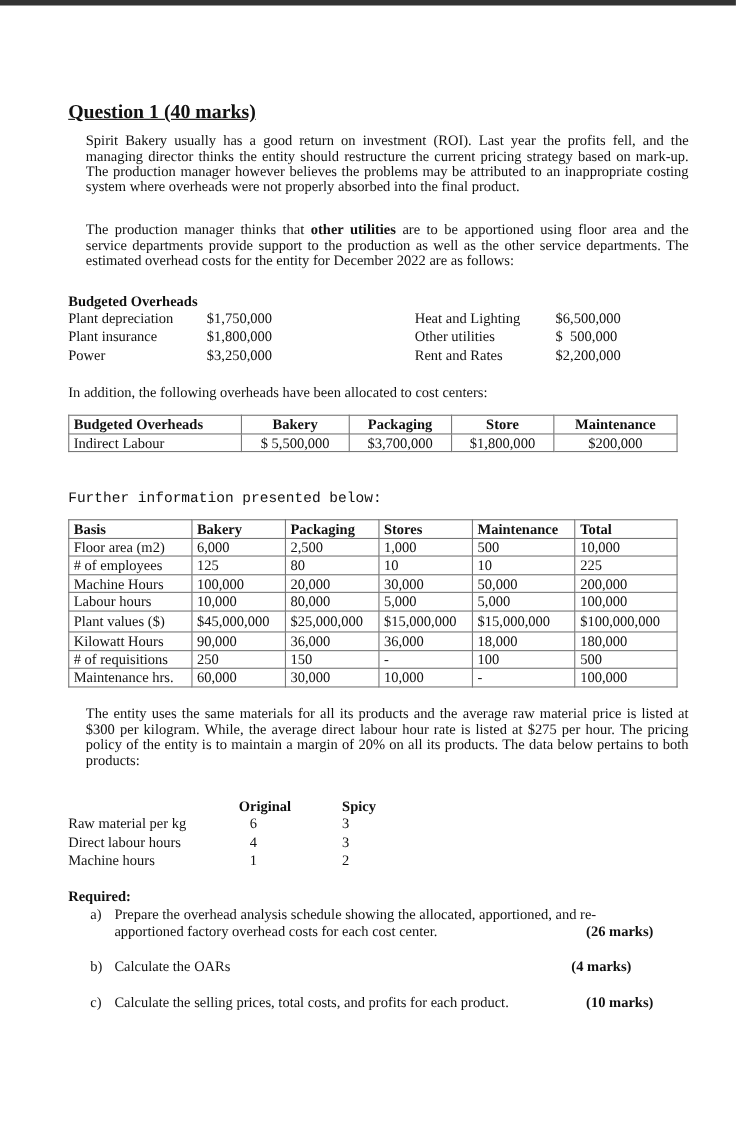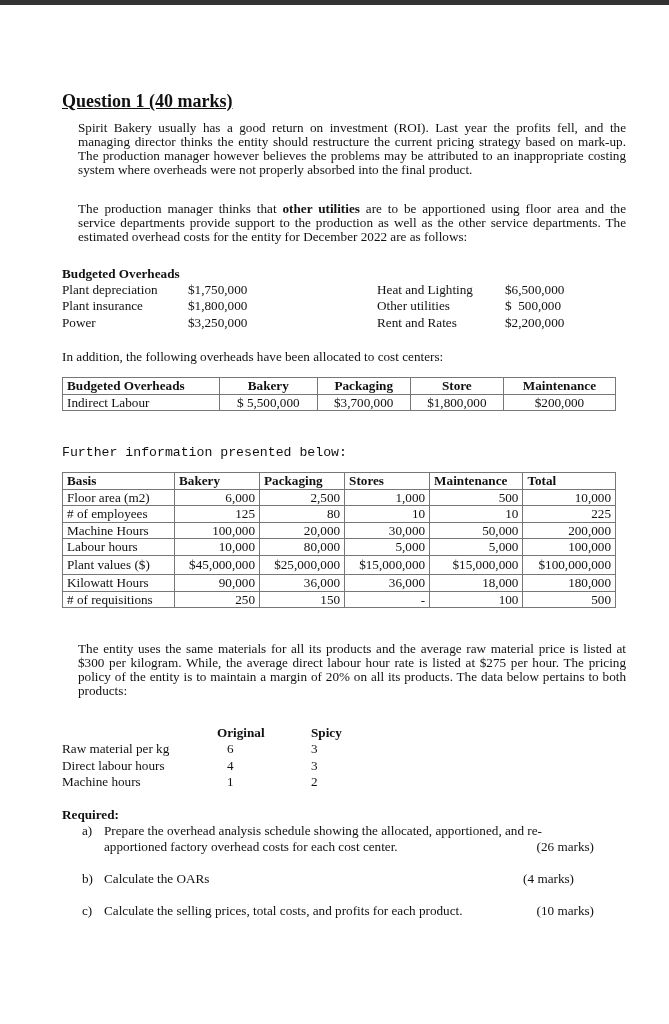--- a/index.html
+++ b/index.html
@@ -6,28 +6,28 @@
   body { width:669px; height:1024px; background:#fff; position:relative; overflow:hidden;
          font-family:"Liberation Serif", "DejaVu Serif", serif; color:#111; font-size:13.2px; }
   .topbar { position:absolute; left:0; top:0; width:669px; height:5px; background:#333; }
   .abs { position:absolute; }
   .q-title { left:62px; top:91px; font-weight:bold; text-decoration:underline; font-size:18px; }
   .para { left:78px; width:548px; line-height:14px; text-align:justify; }
   .b { font-weight:bold; }
   .ovh td { padding:0; line-height:16.4px; white-space:pre; }
   table.grid { border-collapse:collapse; position:absolute; }
   table.grid td { border:1px solid #777; padding:0 4px; line-height:15.6px; white-space:pre; }
-  .r { text-align:right; }
+  .r { }
   .c { text-align:center; }
   .prod td { padding:0; line-height:16.4px; }
   .req-list { left:82px; width:520px; }
   .req-item { display:flex; position:absolute; left:0; width:512px; }
   .req-item .lbl { width:22px; }
   .req-item .txt { width:402px; }
-  .req-item .mk { position:absolute; right:0; font-weight:normal; }
+  .req-item .mk { position:absolute; right:0; font-weight:bold; }
 </style>
 </head>
 <body>
 
 <div class="topbar"></div>
 
 <div class="abs q-title">Question 1 (40 marks)</div>
 
 <div class="abs para" style="top:121px;">Spirit Bakery usually has a good return on investment (ROI). Last year the profits fell, and the managing director thinks the entity should restructure the current pricing strategy based on mark-up. The production manager however believes the problems may be attributed to an inappropriate costing system where overheads were not properly absorbed into the final product.</div>
 
@@ -150,20 +150,28 @@
         <td class="r">18,000</td>
         <td class="r">180,000</td>
       </tr>
   <tr>
         <td># of requisitions</td>
         <td class="r">250</td>
         <td class="r">150</td>
         <td class="r">-</td>
         <td class="r">100</td>
         <td class="r">500</td>
+      </tr>
+  <tr>
+        <td>Maintenance hrs.</td>
+        <td class="r">60,000</td>
+        <td class="r">30,000</td>
+        <td class="r">10,000</td>
+        <td class="r">-</td>
+        <td class="r">100,000</td>
       </tr>
 </tbody>
   </table>
 
 <div class="abs para" style="top:642px;">The entity uses the same materials for all its products and the average raw material price is listed at $300 per kilogram. While, the average direct labour hour rate is listed at $275 per hour. The pricing policy of the entity is to maintain a margin of 20% on all its products. The data below pertains to both products:</div>
 
 <table class="abs prod" style="left:62px; top:725px; border-collapse:collapse;">
   <tbody>
       <tr>
     <td style="width:155px"></td>

